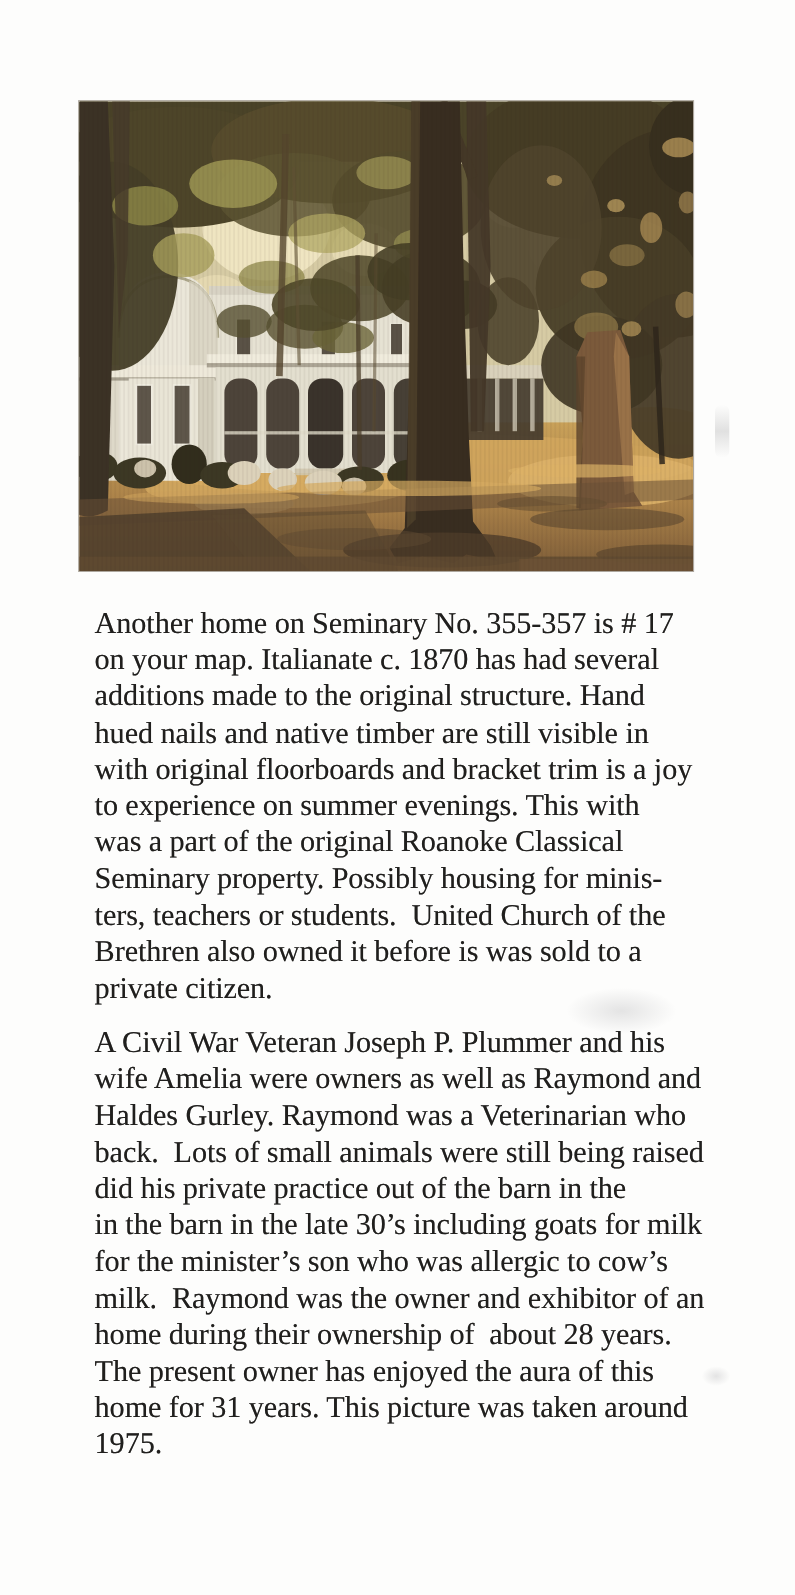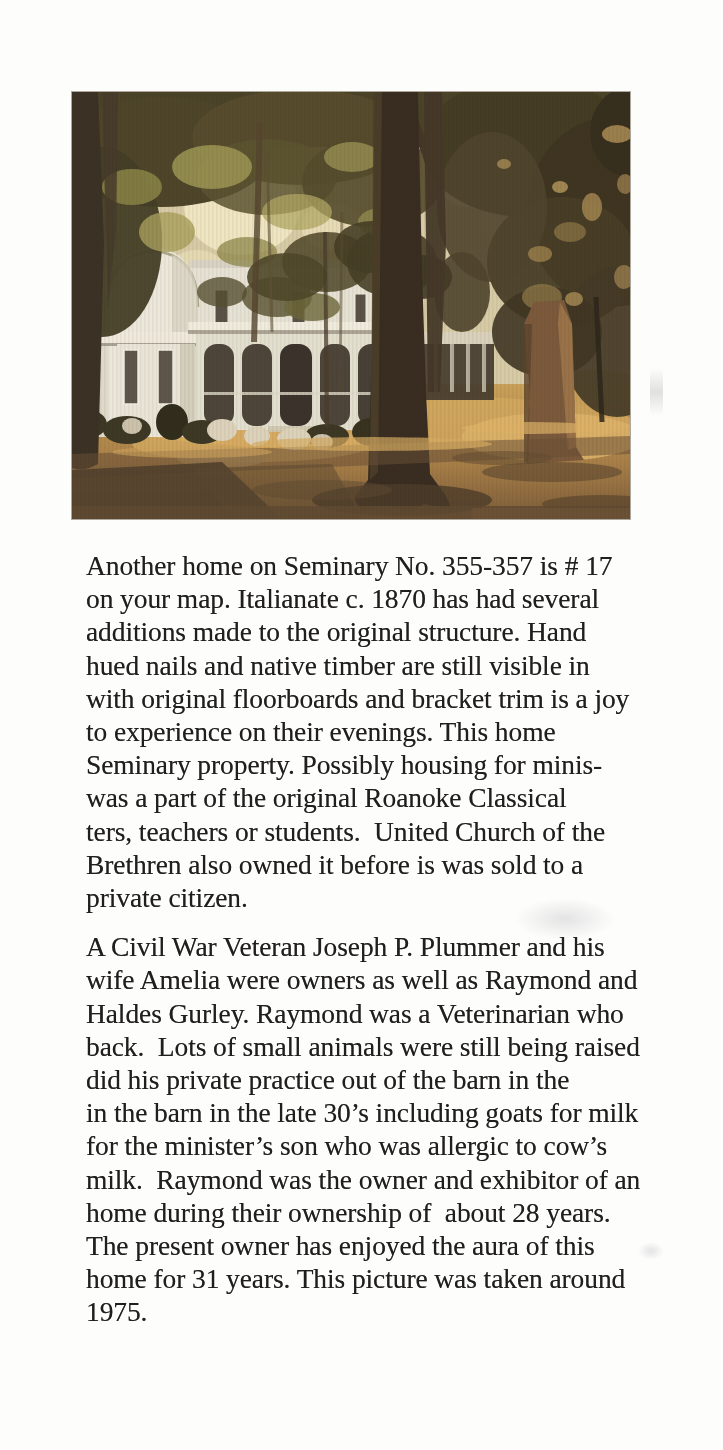--- a/index.html
+++ b/index.html
@@ -196,23 +196,23 @@
 </svg>
 </figure>
 
 <section class="article">
   <p class="para">
     <span class="line" style="display:block">Another home on Seminary No. 355-357 is # 17</span>
     <span class="line" style="display:block">on your map. Italianate c. 1870 has had several</span>
     <span class="line" style="display:block">additions made to the original structure. Hand</span>
     <span class="line" style="display:block">hued nails and native timber are still visible in</span>
     <span class="line" style="display:block">with original floorboards and bracket trim is a joy</span>
-    <span class="line" style="display:block">to experience on their evenings. This home</span>
+    <span class="line" style="display:block">to experience on summer evenings. This with</span>
+    <span class="line" style="display:block">was a part of the original Roanoke Classical</span>
     <span class="line" style="display:block">Seminary property. Possibly housing for minis-</span>
-    <span class="line" style="display:block">was a part of the original Roanoke Classical</span>
     <span class="line" style="display:block">ters, teachers or students.  United Church of the</span>
     <span class="line" style="display:block">Brethren also owned it before is was sold to a</span>
     <span class="line" style="display:block">private citizen.</span>
   </p>
   <p class="para">
     <span class="line" style="display:block">A Civil War Veteran Joseph P. Plummer and his</span>
     <span class="line" style="display:block">wife Amelia were owners as well as Raymond and</span>
     <span class="line" style="display:block">Haldes Gurley. Raymond was a Veterinarian who</span>
     <span class="line" style="display:block">back.  Lots of small animals were still being raised</span>
     <span class="line" style="display:block">did his private practice out of the barn in the</span>

